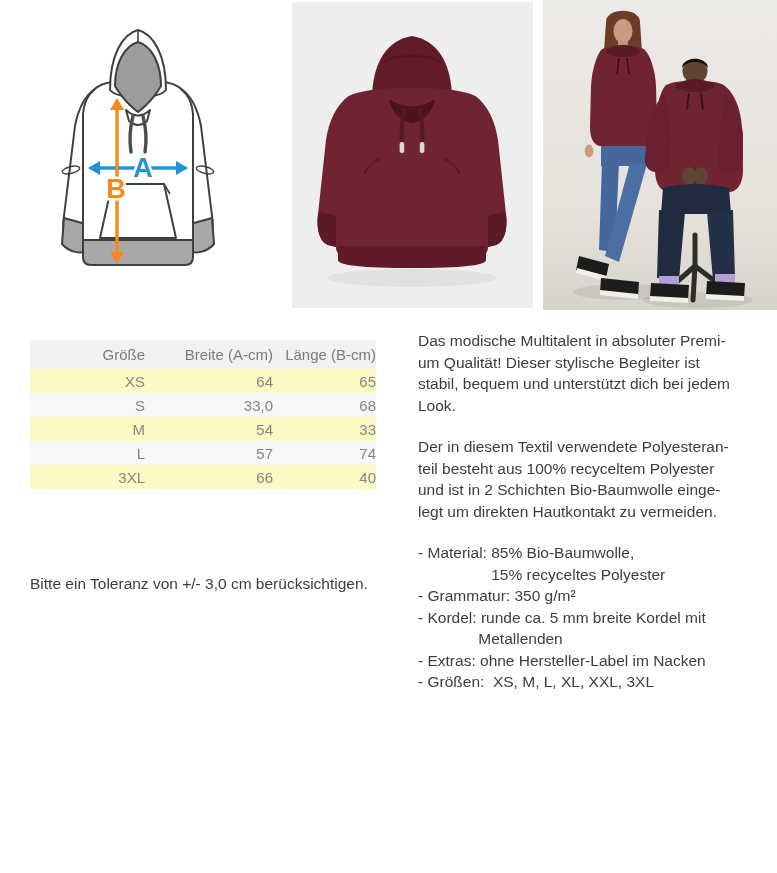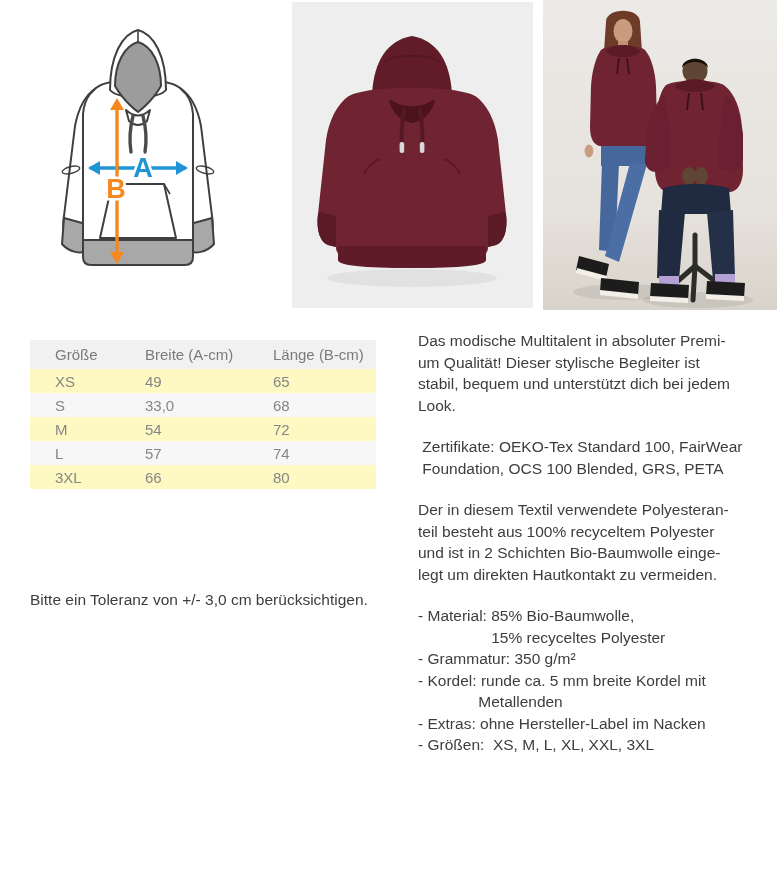--- a/index.html
+++ b/index.html
@@ -13,33 +13,33 @@
   }
   .panel { position: absolute; overflow: hidden; }
   #diagram-panel { left: 40px; top: 18px; width: 200px; height: 278px; background: #ffffff; }
   #product-panel { left: 292px; top: 2px; width: 241px; height: 306px; background: #eeeeee; }
   #models-panel  { left: 543px; top: 0px;  width: 234px; height: 310px; background: #ebe9e6; }
   .panel svg { display: block; width: 100%; height: 100%; }
 
   
   .size-table {
     position: absolute; left: 30px; top: 340px; width: 346px;
-    font-size: 15px; color: #868686;
+    font-size: 15px; color: #868686; text-align: right;
   }
   .t-row {
     display: grid; grid-template-columns: 115px 128px 103px;
     align-items: center; height: 24px;
   }
   .t-head { height: 29px; background: #f1f1f1; color: #7b7b7b; }
   .t-row .c1 { padding-left: 25px; }
   .row-a { background: #fef9c3; }
   .row-b { background: #f7f7f7; }
 
   .tolerance {
-    position: absolute; left: 30px; top: 591px;
+    position: absolute; left: 30px; top: 575px;
     font-size: 15.5px; color: #3d3d3d;
   }
 
   .description {
     position: absolute; left: 418px; top: 330px; width: 359px;
     font-size: 15.5px; line-height: 21.5px; color: #3d3d3d;
   }
   .description p { margin: 0 0 20px 0; white-space: pre-wrap; }
   .description p:last-child { margin-bottom: 0; }
 </style>
@@ -196,54 +196,52 @@
 </div>
 
 <div class="size-table">
   <div class="t-row t-head">
     <div class="c1">Größe</div>
     <div class="c2">Breite (A-cm)</div>
     <div class="c3">Länge (B-cm)</div>
   </div>
   <div class="t-row row-a">
     <div class="c1">XS</div>
-    <div class="c2">49</div>
+    <div class="c2">64</div>
     <div class="c3">65</div>
   </div>
   <div class="t-row row-b">
     <div class="c1">S</div>
     <div class="c2">33,0</div>
     <div class="c3">68</div>
   </div>
   <div class="t-row row-a">
     <div class="c1">M</div>
     <div class="c2">54</div>
-    <div class="c3">72</div>
+    <div class="c3">33</div>
   </div>
   <div class="t-row row-b">
     <div class="c1">L</div>
     <div class="c2">57</div>
     <div class="c3">74</div>
   </div>
   <div class="t-row row-a">
     <div class="c1">3XL</div>
     <div class="c2">66</div>
-    <div class="c3">80</div>
+    <div class="c3">40</div>
   </div>
 </div>
 
 <div class="tolerance">Bitte ein Toleranz von +/- 3,0 cm berücksichtigen.</div>
 
 <div class="description">
   <p>Das modische Multitalent in absoluter Premi-
 um Qualität! Dieser stylische Begleiter ist
 stabil, bequem und unterstützt dich bei jedem
 Look.</p>
-  <p> Zertifikate: OEKO-Tex Standard 100, FairWear
- Foundation, OCS 100 Blended, GRS, PETA</p>
   <p>Der in diesem Textil verwendete Polyesteran-
 teil besteht aus 100% recyceltem Polyester
 und ist in 2 Schichten Bio-Baumwolle einge-
 legt um direkten Hautkontakt zu vermeiden.</p>
   <p>- Material: 85% Bio-Baumwolle,
                  15% recyceltes Polyester
 - Grammatur: 350 g/m²
 - Kordel: runde ca. 5 mm breite Kordel mit
               Metallenden
 - Extras: ohne Hersteller-Label im Nacken

